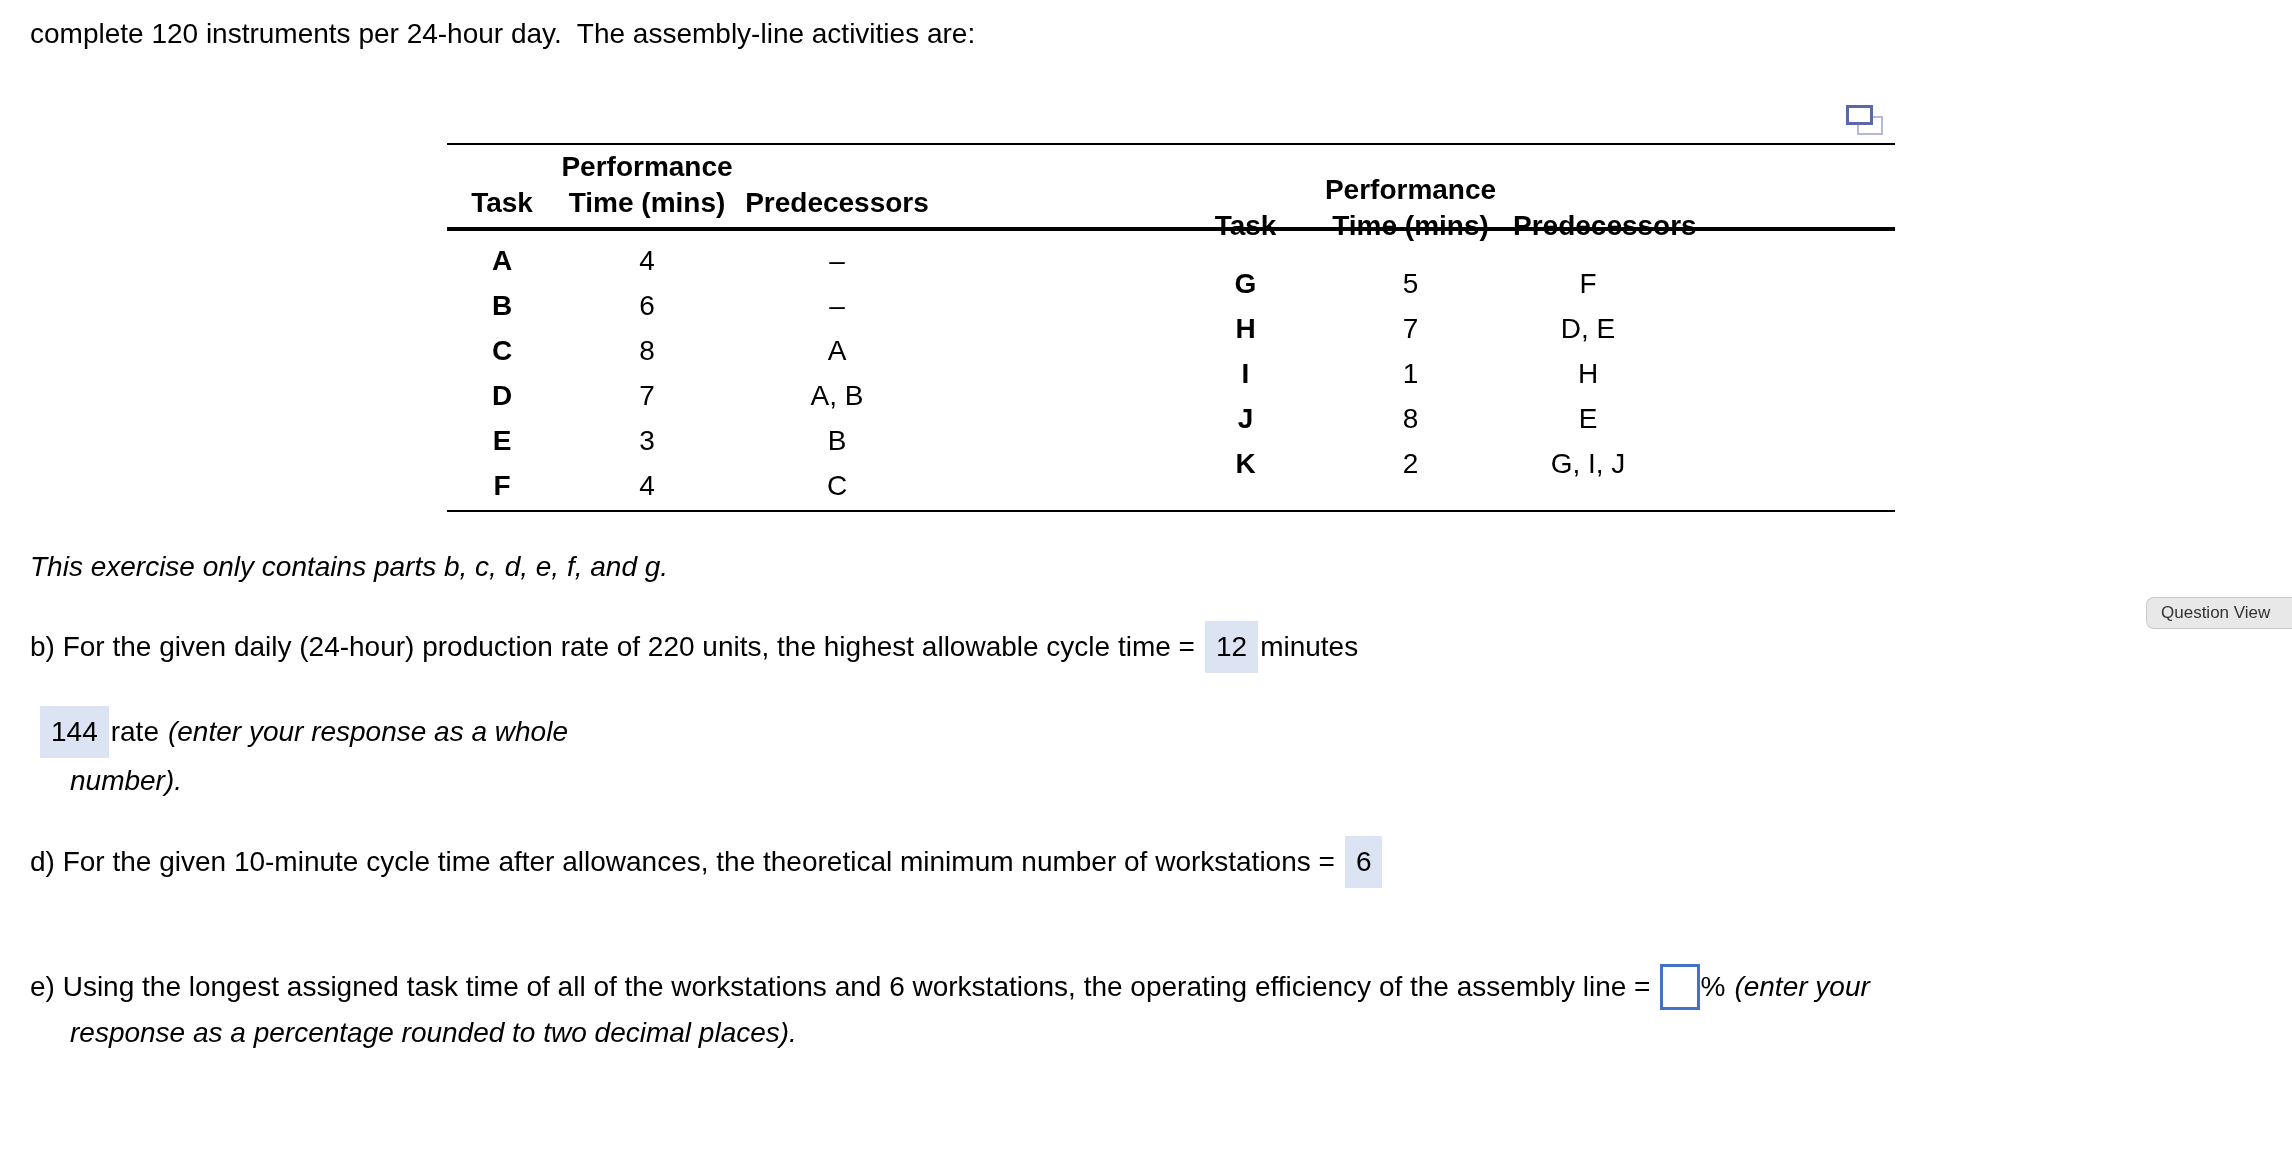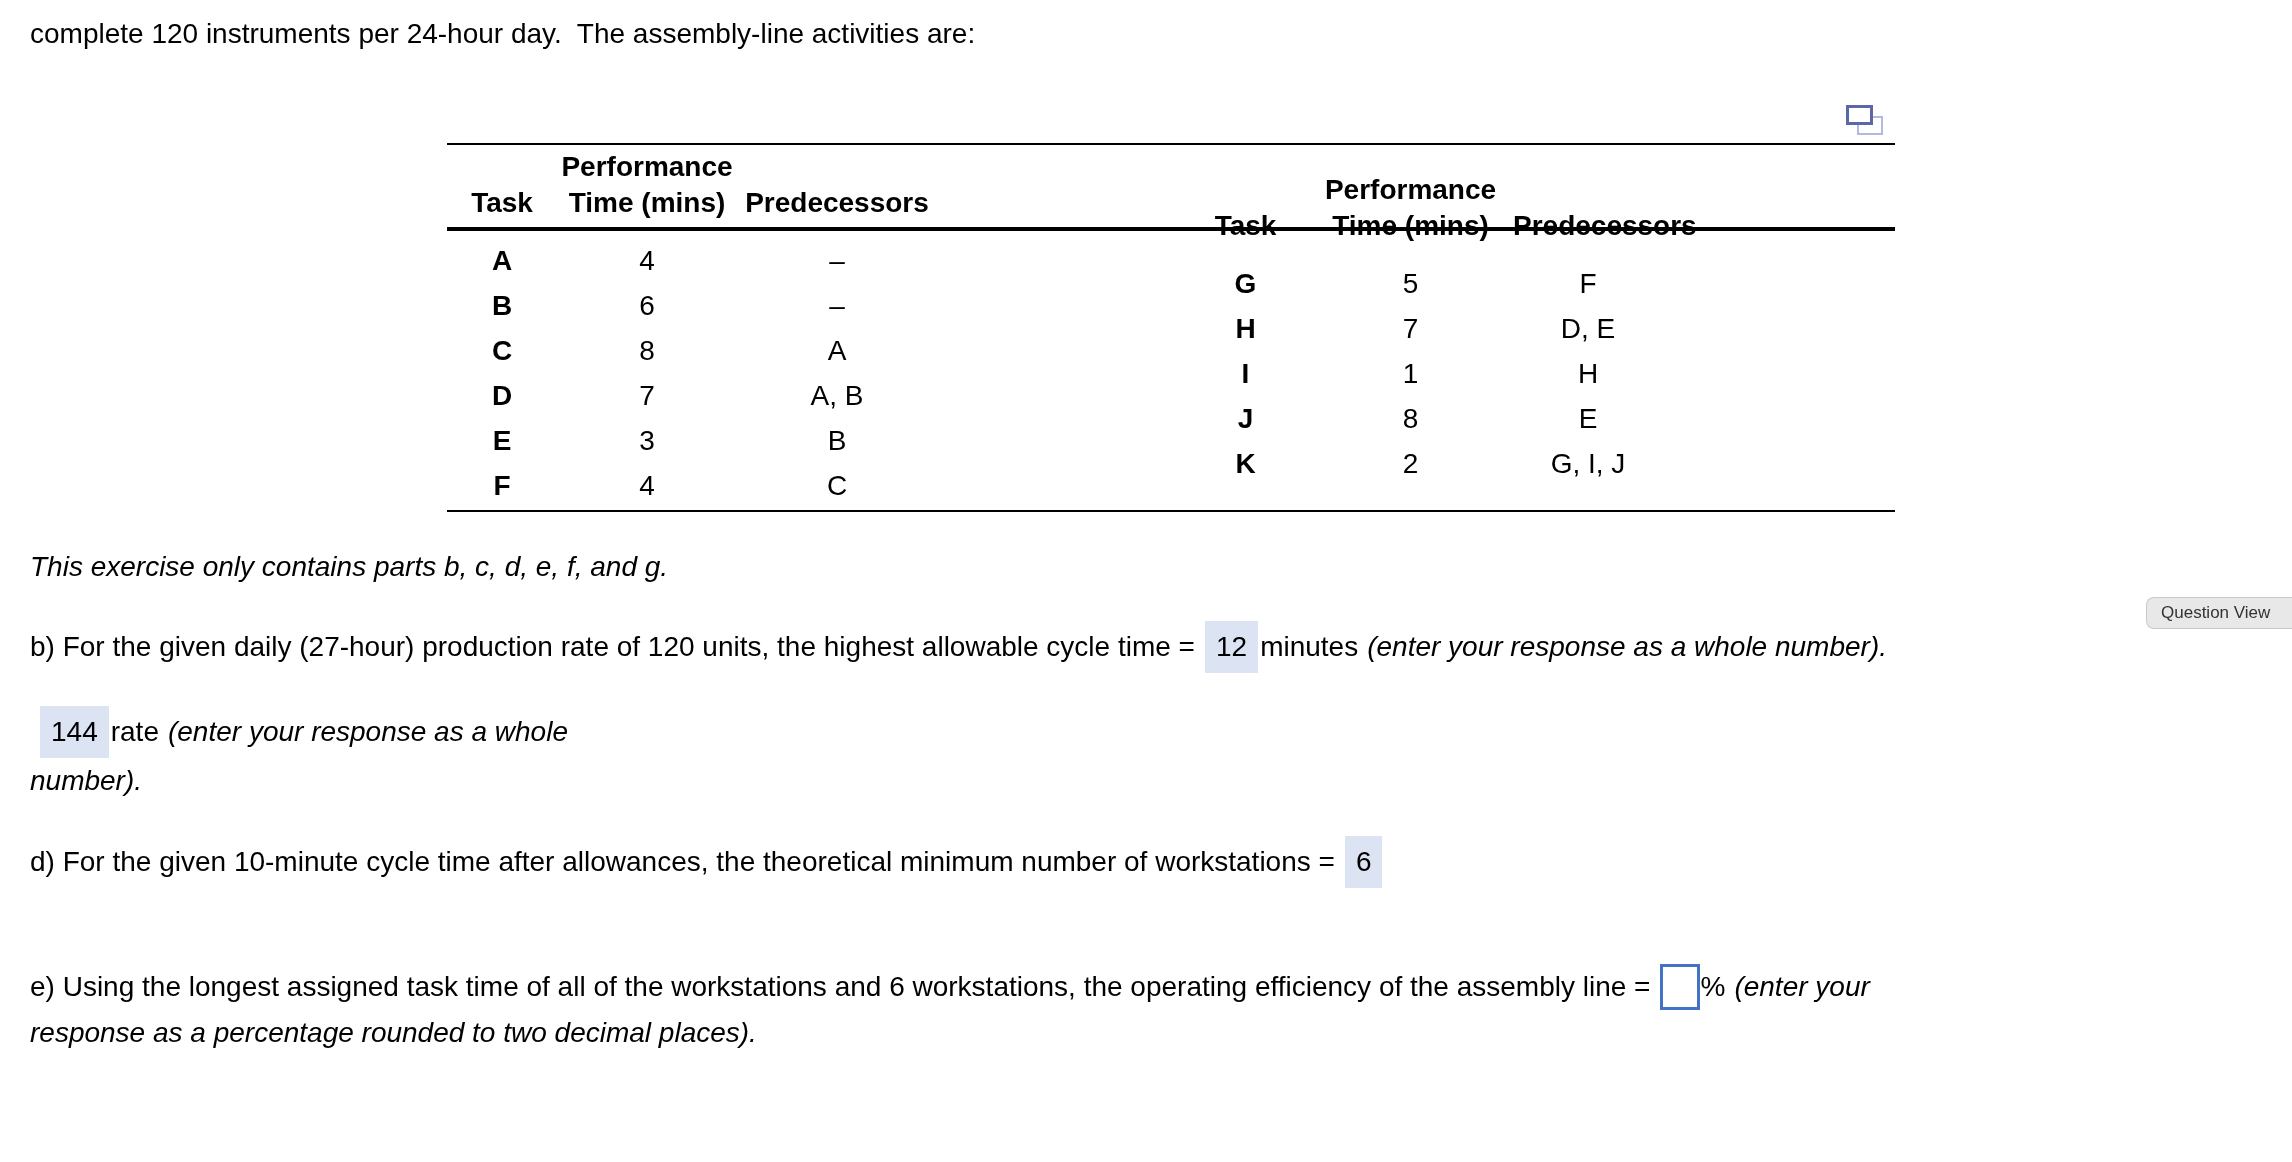--- a/index.html
+++ b/index.html
@@ -40,21 +40,21 @@
   .hr1{height:38px;line-height:44px;}
   .hr2{height:44px;line-height:40px;}
   .trow{height:45px;line-height:45px;}
   .rows-pad{padding-top:11px;}
   .cell{text-align:center;}
   .hcell{text-align:center;font-weight:bold;}
   .tk{font-weight:bold;}
 
   
   .qline{display:flex;align-items:center;line-height:46px;white-space:pre;}
-  .qline2{line-height:46px;white-space:pre;}
+  .qline2{line-height:46px;white-space:pre;margin-left:40px;}
   .it{font-style:italic;}
   .ans{
     background:#dce3f2;padding:3px 11px;margin-left:10px;margin-right:2px;
   }
   .gap{margin-left:9px;}
   .einput{
     width:34px;height:40px;background:#fff;border:3px solid #4472c4;
     margin-left:10px;display:inline-block;cursor:text;
   }
 
@@ -186,24 +186,23 @@
 </div>
 
 <div class="abs it" style="left:30px;top:544px;line-height:46px;">This exercise only contains parts b, c, d, e, f, and g.</div>
 
 <div class="abs qview">
   <span>Question View</span>
 </div>
 
 <div class="abs" style="left:30px;top:621px;">
   <div class="qline">
-    <span>b) For the given daily (27-hour) production rate of 120 units, the highest allowable cycle time =</span>
+    <span>b) For the given daily (24-hour) production rate of 220 units, the highest allowable cycle time =</span>
     <span class="ans">12</span>
     <span>minutes</span>
-    <span class="it gap">(enter your response as a whole number).</span>
   </div>
   <div class="qline2 it"></div>
 </div>
 
 <div class="abs" style="left:30px;top:706px;">
   <div class="qline">
     <span class="ans">144</span>
     <span>rate</span>
     <span class="it gap">(enter your response as a whole</span>
   </div>

